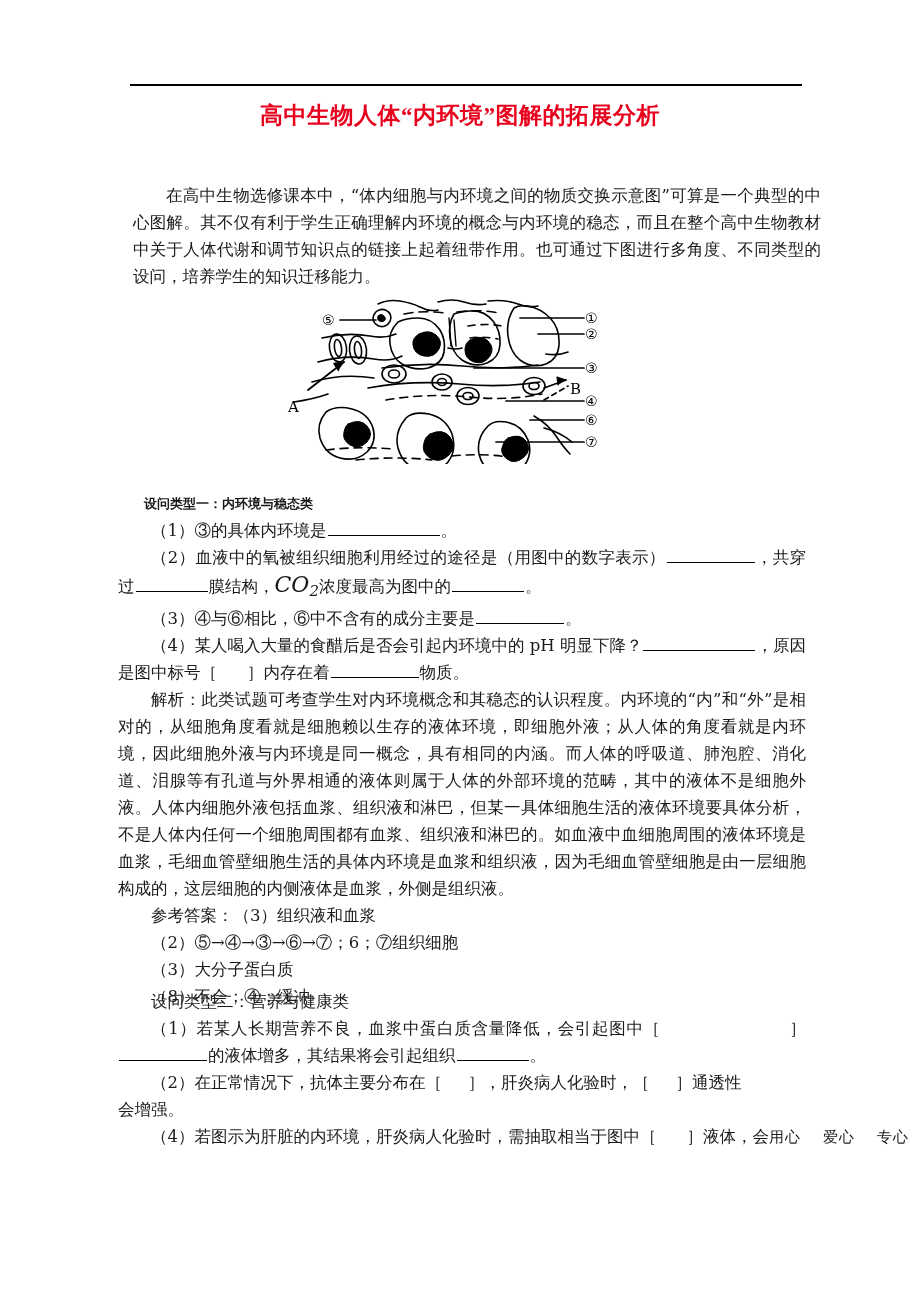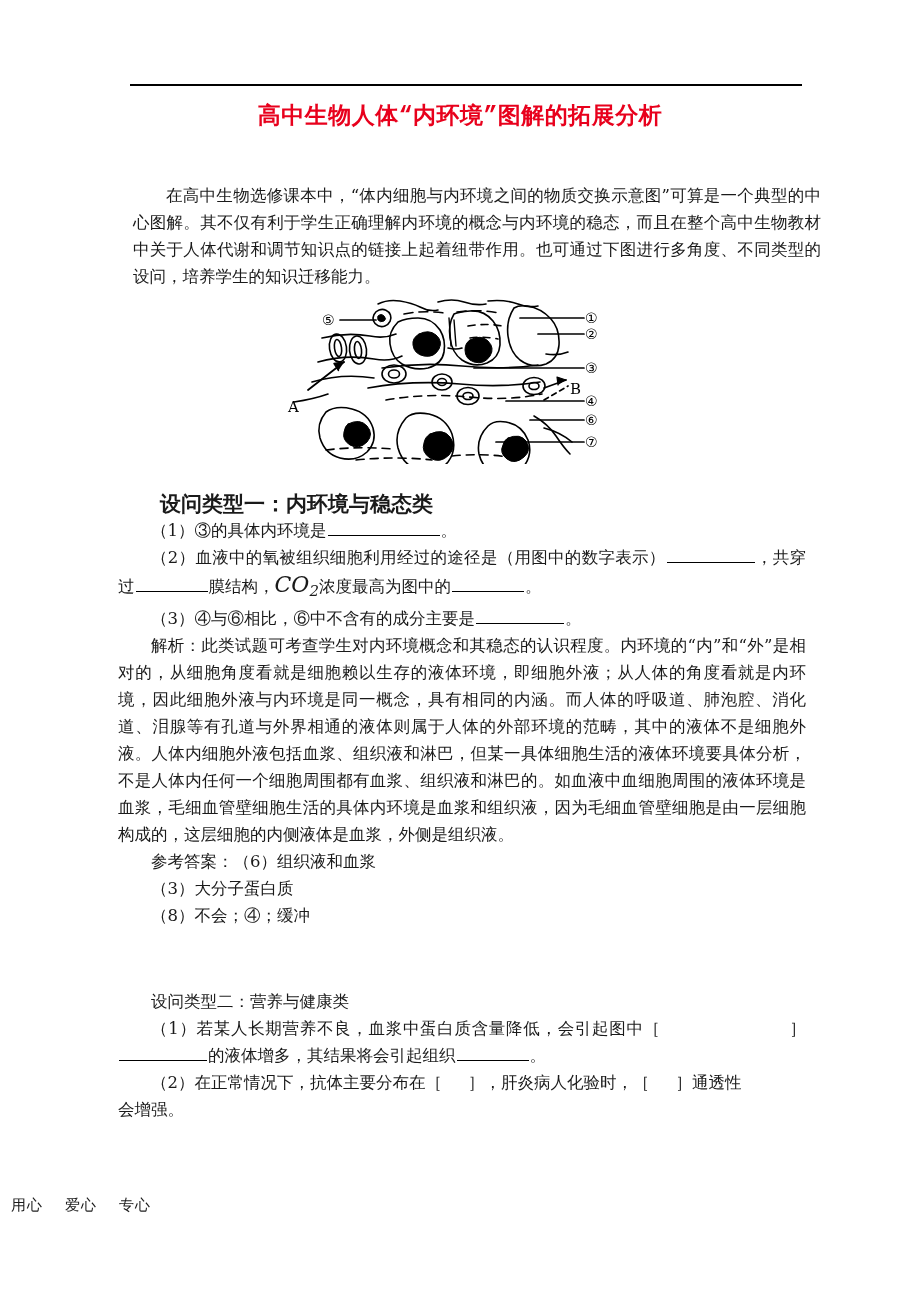--- a/index.html
+++ b/index.html
@@ -29,37 +29,37 @@
   .doc-title {
     position: absolute;
     left: 0;
     top: 100px;
     width: 920px;
     text-align: center;
     font-size: 23px;
     font-weight: bold;
     letter-spacing: 0.5px;
     color: #e8001c;
-    font-family: Liberation Mono, monospace;
+    font-family: Liberation Serif, serif;
   }
 
   .body-block {
     position: absolute;
     left: 118px;
     width: 688px;
     font-size: 16.5px;
     line-height: 27px;
     text-align: justify;
     text-justify: inter-ideograph;
   }
   .indent2 { text-indent: 2em; }
 
   .sec-head-bold {
     font-weight: bold;
-    font-size: 21px;
+    font-size: 13px;
   }
 
   .blank {
     display: inline-block;
     border-bottom: 1px solid #000;
     vertical-align: baseline;
     height: 17px;
     margin: 0 1px;
   }
   .b-xs { width: 52px; }
@@ -79,23 +79,23 @@
     left: 282px;
     top: 296px;
     width: 352px;
     height: 168px;
   }
   .figure svg { display: block; }
 
   .footer {
     position: absolute;
     left: 0;
-    top: 1196px;
+    top: 1128px;
     width: 920px;
-    text-align: left;
+    text-align: right;
     font-size: 15px;
     letter-spacing: 1px;
   }
   .footer span { margin: 0 11px; }
 </style>
 </head>
 <body>
 
 <div class="page">
 
@@ -214,41 +214,48 @@
     </div>
 
     <div class="indent2">
       <span>（2）血液中的氧被组织细胞利用经过的途径是（用图中的数字表示）</span><span class="blank b-md"></span><span>，</span><span>共穿过</span><span class="blank b-sm"></span><span>膜结构，</span><span class="ital-serif"><span>CO</span><span class="sub">2</span></span><span>浓度最高为图中的</span><span class="blank b-sm"></span><span>。</span>
     </div>
 
     <div class="indent2">
       <span>（3）④与⑥相比，⑥中不含有的成分主要是</span><span class="blank b-md"></span><span>。</span>
     </div>
 
+    <div class="indent2">
+      <span>（4）某人喝入大量的食醋后是否会引起内环境中的 pH 明显下降？</span><span class="blank b-lg"></span><span>，</span><span>原因是图中标号［</span><span style="display:inline-block;width:30px"></span><span>］内存在着</span><span class="blank b-md"></span><span>物质。</span>
+    </div>
 
     <div class="indent2">解析：此类试题可考查学生对内环境概念和其稳态的认识程度。内环境的“内”和“外”是相对的，从细胞角度看就是细胞赖以生存的液体环境，即细胞外液；从人体的角度看就是内环境，因此细胞外液与内环境是同一概念，具有相同的内涵。而人体的呼吸道、肺泡腔、消化道、泪腺等有孔道与外界相通的液体则属于人体的外部环境的范畴，其中的液体不是细胞外液。人体内细胞外液包括血浆、组织液和淋巴，但某一具体细胞生活的液体环境要具体分析，不是人体内任何一个细胞周围都有血浆、组织液和淋巴的。如血液中血细胞周围的液体环境是血浆，毛细血管壁细胞生活的具体内环境是血浆和组织液，因为毛细血管壁细胞是由一层细胞构成的，这层细胞的内侧液体是血浆，外侧是组织液。</div>
 
-    <div class="indent2">参考答案：（6）组织液和血浆</div>
+    <div class="indent2">参考答案：（3）组织液和血浆</div>
+    <div class="indent2">（2）⑤→④→③→⑥→⑦；6；⑦组织细胞</div>
     <div class="indent2">（3）大分子蛋白质</div>
     <div class="indent2">（8）不会；④；缓冲</div>
   </div>
 
   <div class="body-block" style="left:118px; top:968px; width:688px;margin-top:20px;">
 
     <div class="indent2">设问类型二：营养与健康类</div>
 
     <div class="indent2">
       <span>（1）若某人长期营养不良，血浆中蛋白质含量降低，会引起图中［</span><span style="display:inline-block;width:128px"></span><span>］</span><span class="blank b-md"></span><span>的液体增多，其结果将会引起组织</span><span class="blank b-sm"></span><span>。</span>
     </div>
 
     <div class="indent2">
       <span>（2）在正常情况下，抗体主要分布在［</span><span style="display:inline-block;width:26px"></span><span>］，肝炎病人化验时，［</span><span style="display:inline-block;width:26px"></span><span>］通透性</span>
     </div>
     <div>会增强。</div>
 
 
+    <div class="indent2">
+      <span>（4）若图示为肝脏的内环境，肝炎病人化验时，需抽取相当于图中［</span><span style="display:inline-block;width:30px"></span><span>］液体，会</span>
+    </div>
   </div>
 
   <div class="footer">
     <span>用心</span><span>爱心</span><span>专心</span>
   </div>
 
 </div>
 
 </body></html>

